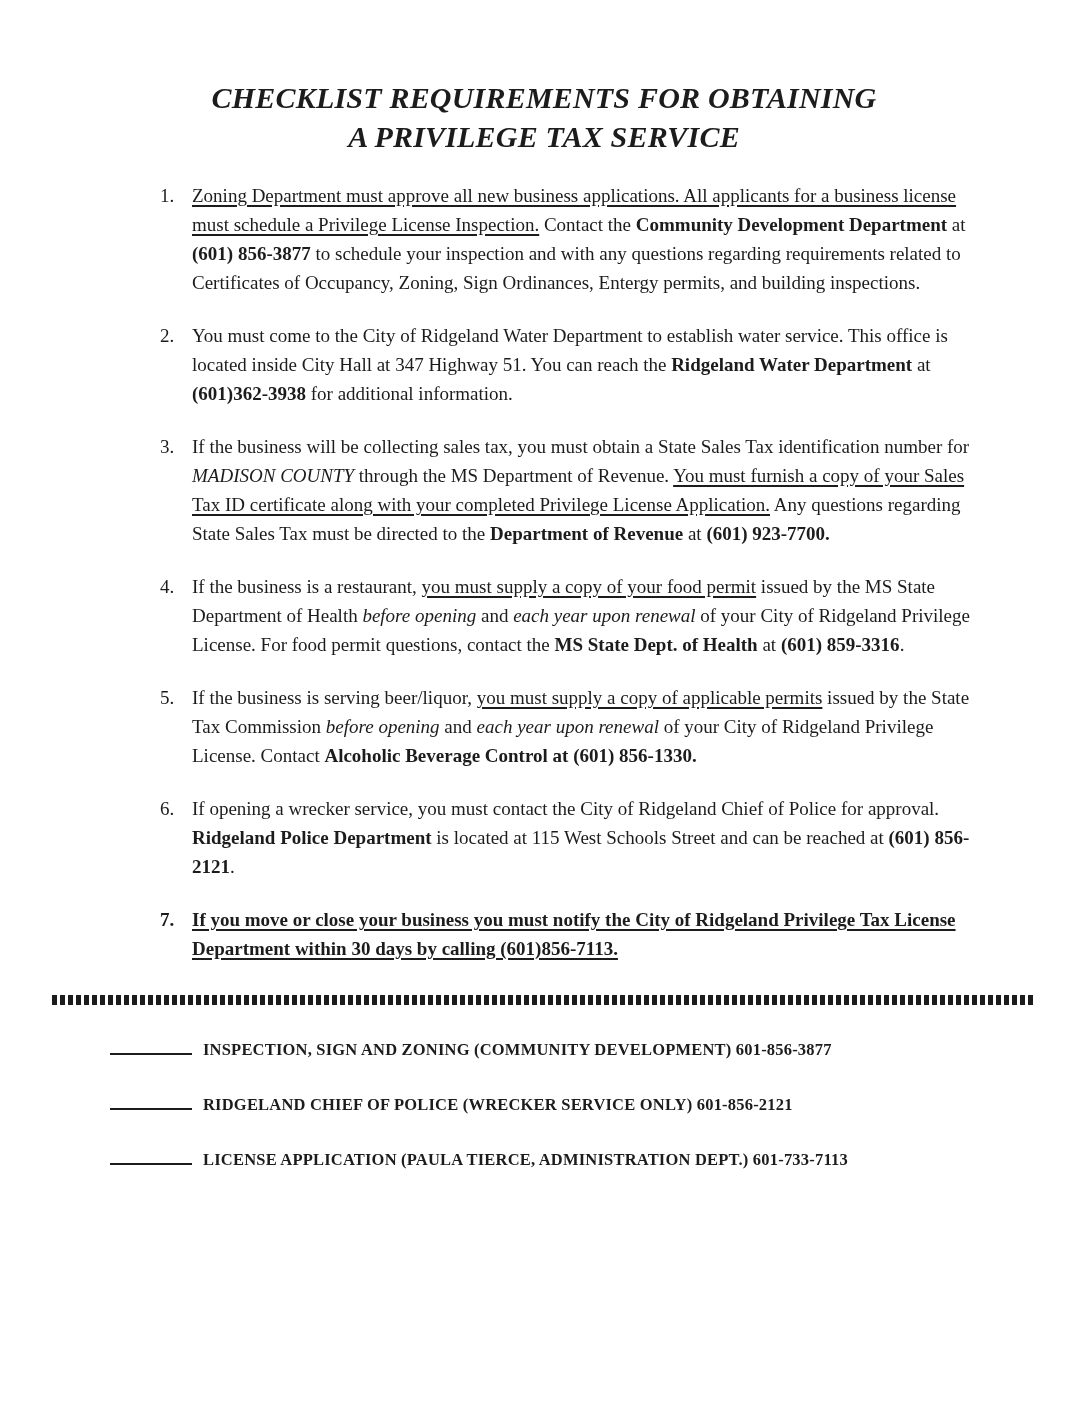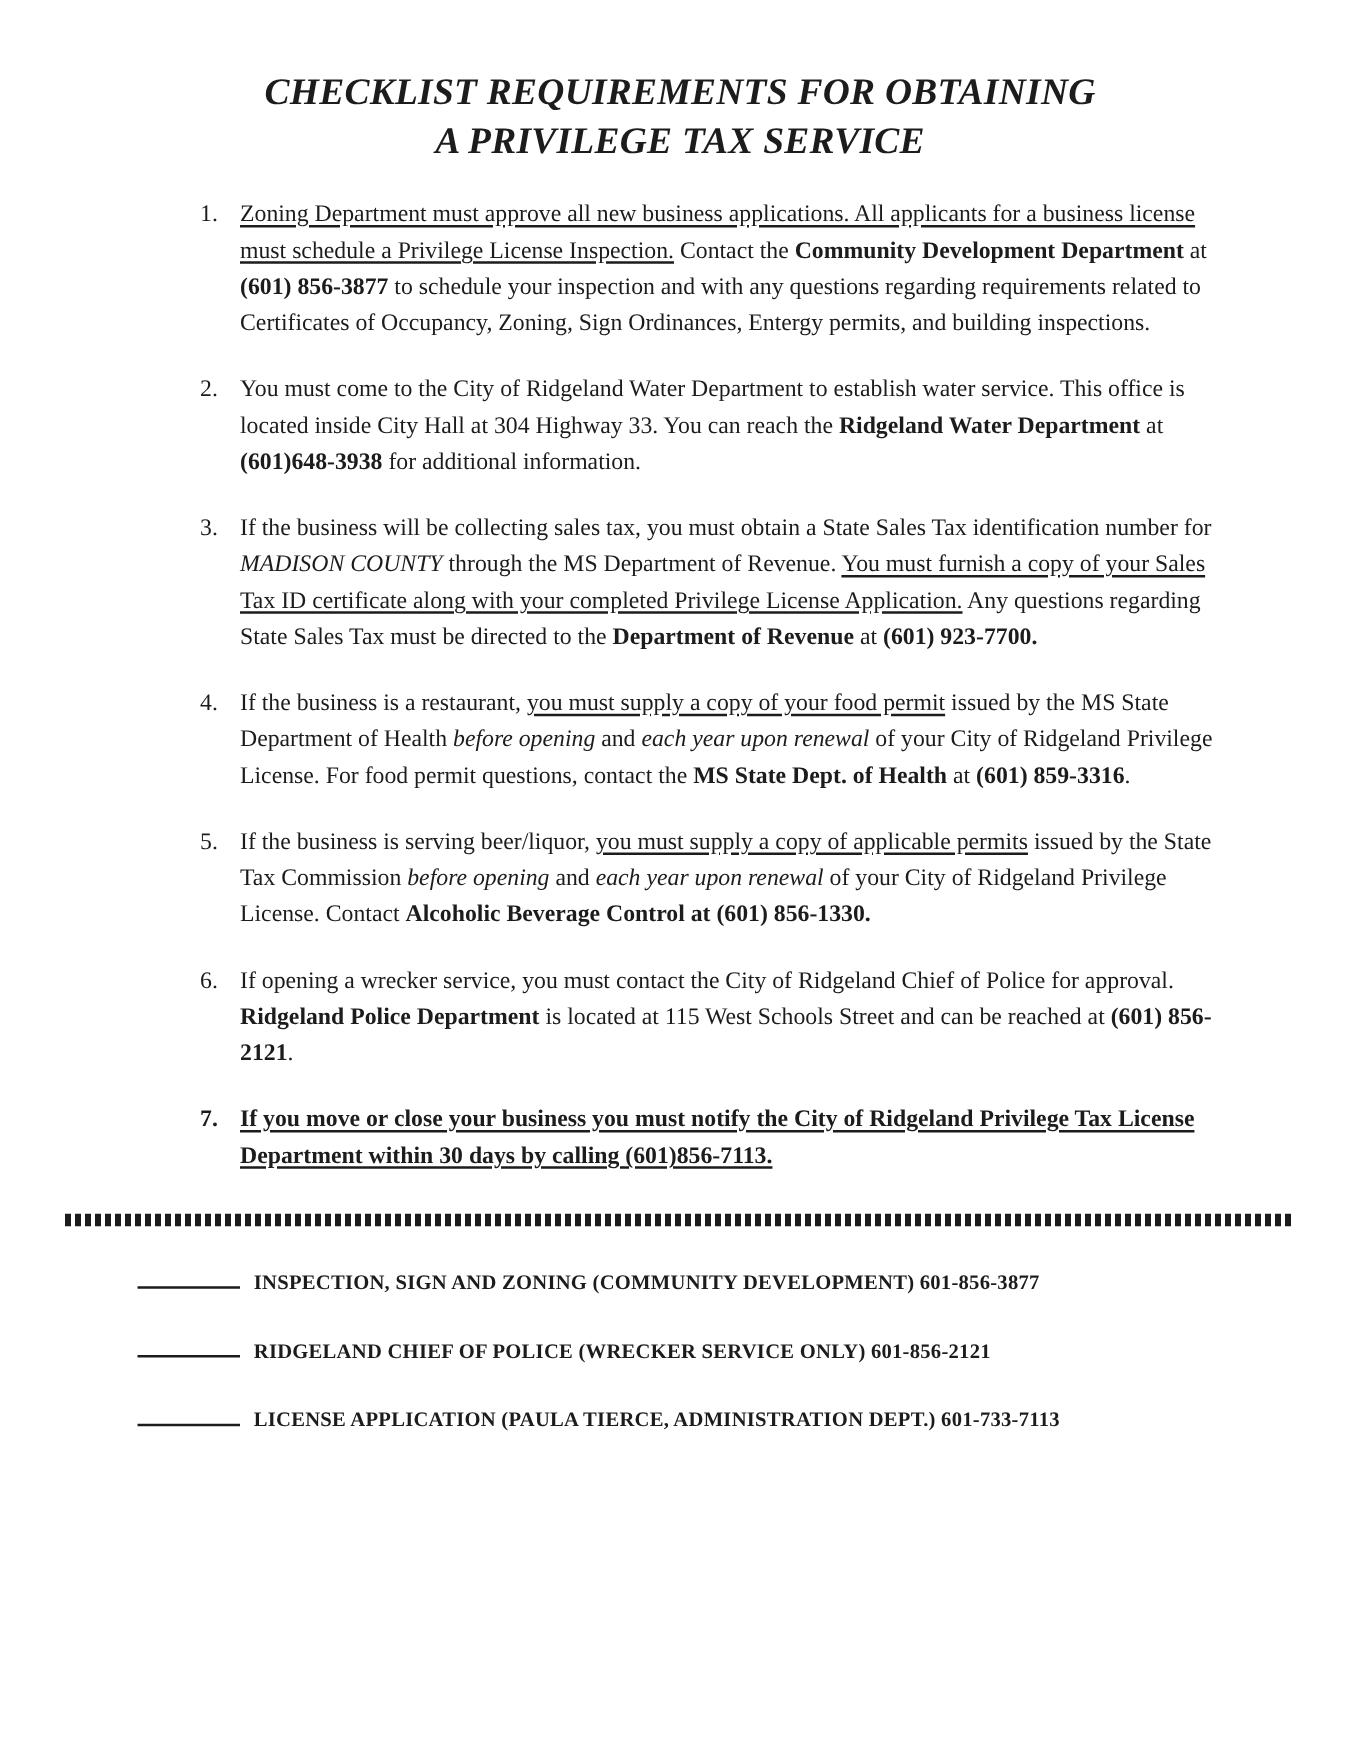--- a/index.html
+++ b/index.html
@@ -5,21 +5,21 @@
   * { margin: 0; padding: 0; box-sizing: border-box; }
   html, body { width: 1088px; height: 1408px; background: #ffffff; }
   body {
     font-family: "Liberation Serif", "DejaVu Serif", serif;
     color: #1c1c1c;
     overflow: hidden;
   }
   .page {
     width: 1088px;
     height: 1408px;
-    padding-top: 54px;
+    padding-top: 78px;
     overflow: hidden;
     border-radius: 13px;
   }
   .title {
     text-align: center;
     font-size: 30px;
     font-weight: bold;
     font-style: italic;
     line-height: 39px;
     margin-bottom: 25px;
@@ -87,21 +87,21 @@
     <span class="title-line">A PRIVILEGE TAX SERVICE</span>
   </h1>
 
   <div class="list">
       <div class="item">
         <span class="num">1.</span>
         <div class="item-text"><span class="u">Zoning Department must approve all new business applications. All applicants for a business license must schedule a Privilege License Inspection.</span><span> Contact the </span><span class="b">Community Development Department</span><span> at </span><span class="b">(601) 856-3877</span><span> to schedule your inspection and with any questions regarding requirements related to Certificates of Occupancy, Zoning, Sign Ordinances, Entergy permits, and building inspections.</span></div>
       </div>
       <div class="item">
         <span class="num">2.</span>
-        <div class="item-text"><span>You must come to the City of Ridgeland Water Department to establish water service. This office is located inside City Hall at 304 Highway 33. You can reach the </span><span class="b">Ridgeland Water Department</span><span> at </span><span class="b">(601)648-3938</span><span> for additional information.</span></div>
+        <div class="item-text"><span>You must come to the City of Ridgeland Water Department to establish water service. This office is located inside City Hall at 347 Highway 51. You can reach the </span><span class="b">Ridgeland Water Department</span><span> at </span><span class="b">(601)362-3938</span><span> for additional information.</span></div>
       </div>
       <div class="item">
         <span class="num">3.</span>
         <div class="item-text"><span>If the business will be collecting sales tax, you must obtain a State Sales Tax identification number for </span><span class="i">MADISON COUNTY</span><span> through the MS Department of Revenue. </span><span class="u">You must furnish a copy of your Sales Tax ID certificate along with your completed Privilege License Application.</span><span> Any questions regarding State Sales Tax must be directed to the </span><span class="b">Department of Revenue</span><span> at </span><span class="b">(601) 923-7700.</span></div>
       </div>
       <div class="item">
         <span class="num">4.</span>
         <div class="item-text"><span>If the business is a restaurant, </span><span class="u">you must supply a copy of your food permit</span><span> issued by the MS State Department of Health </span><span class="i">before opening</span><span> and </span><span class="i">each year upon renewal</span><span> of your City of Ridgeland Privilege License. For food permit questions, contact the </span><span class="b">MS State Dept. of Health</span><span> at </span><span class="b">(601) 859-3316</span><span>.</span></div>
       </div>
       <div class="item">

